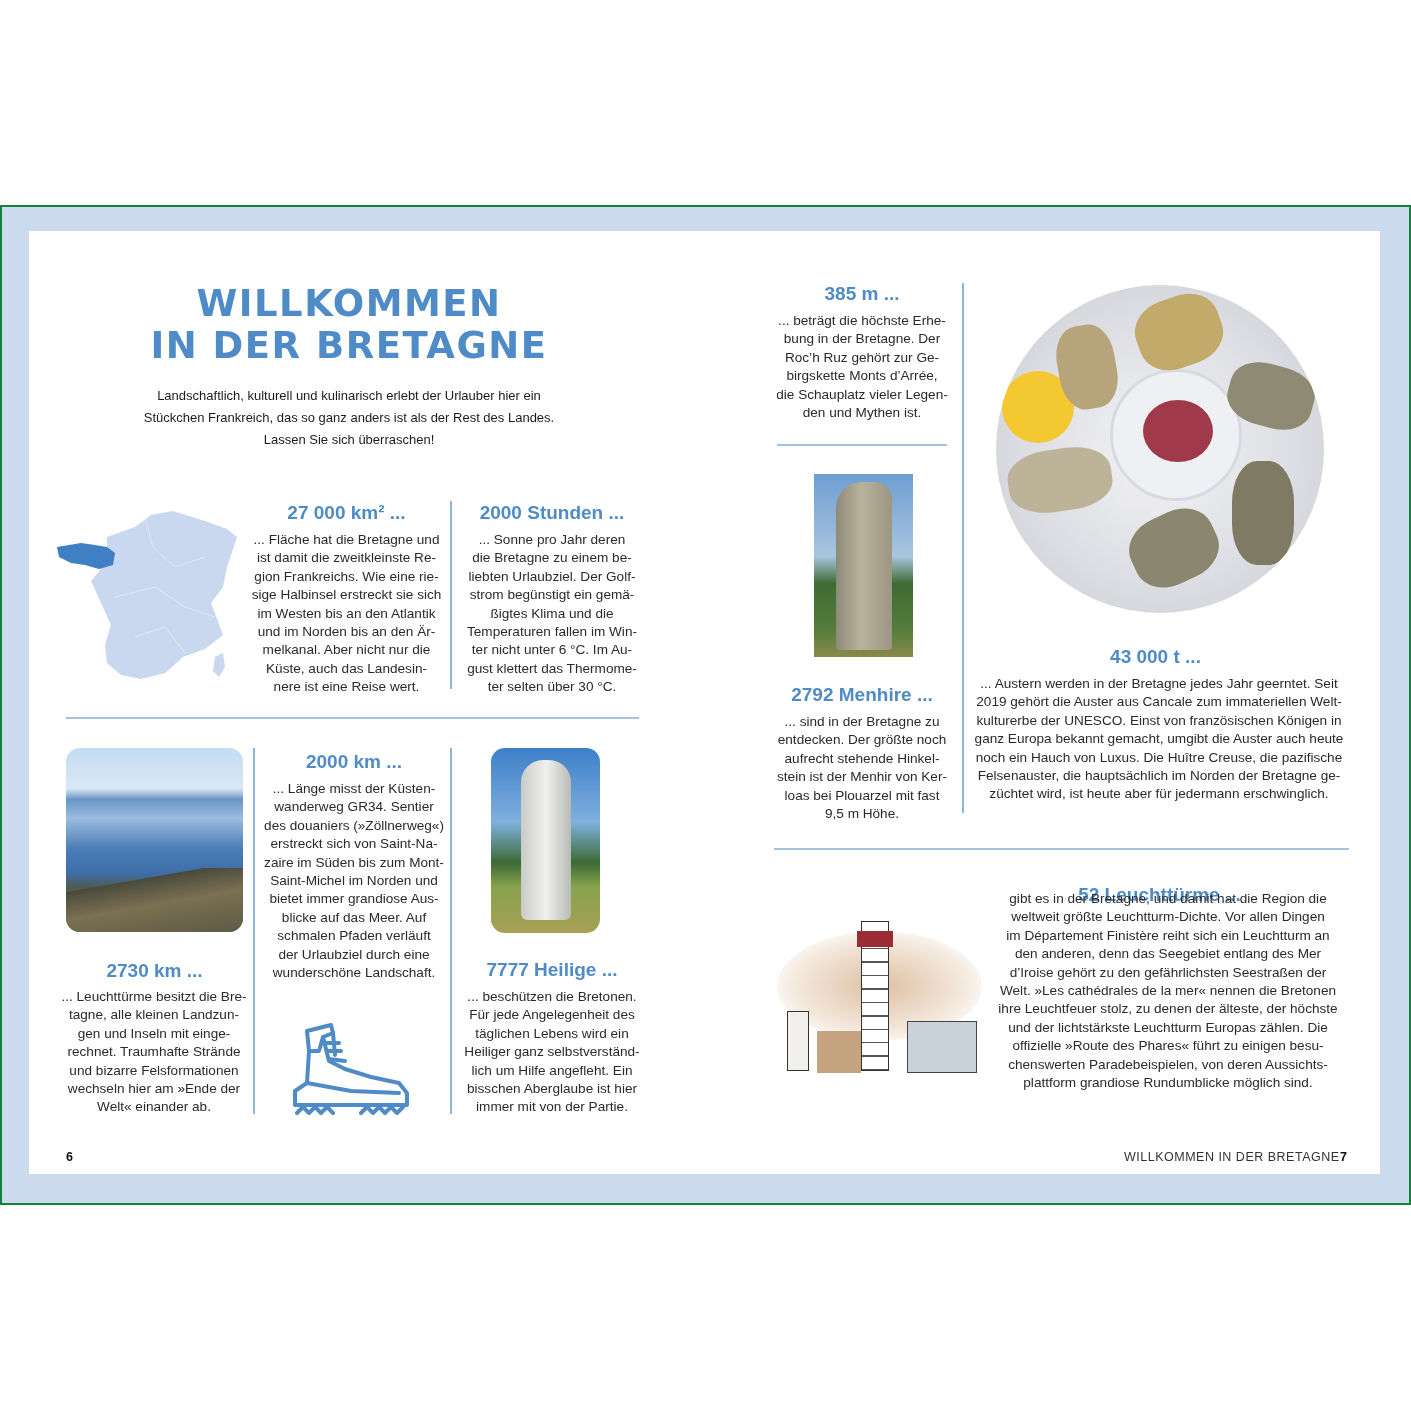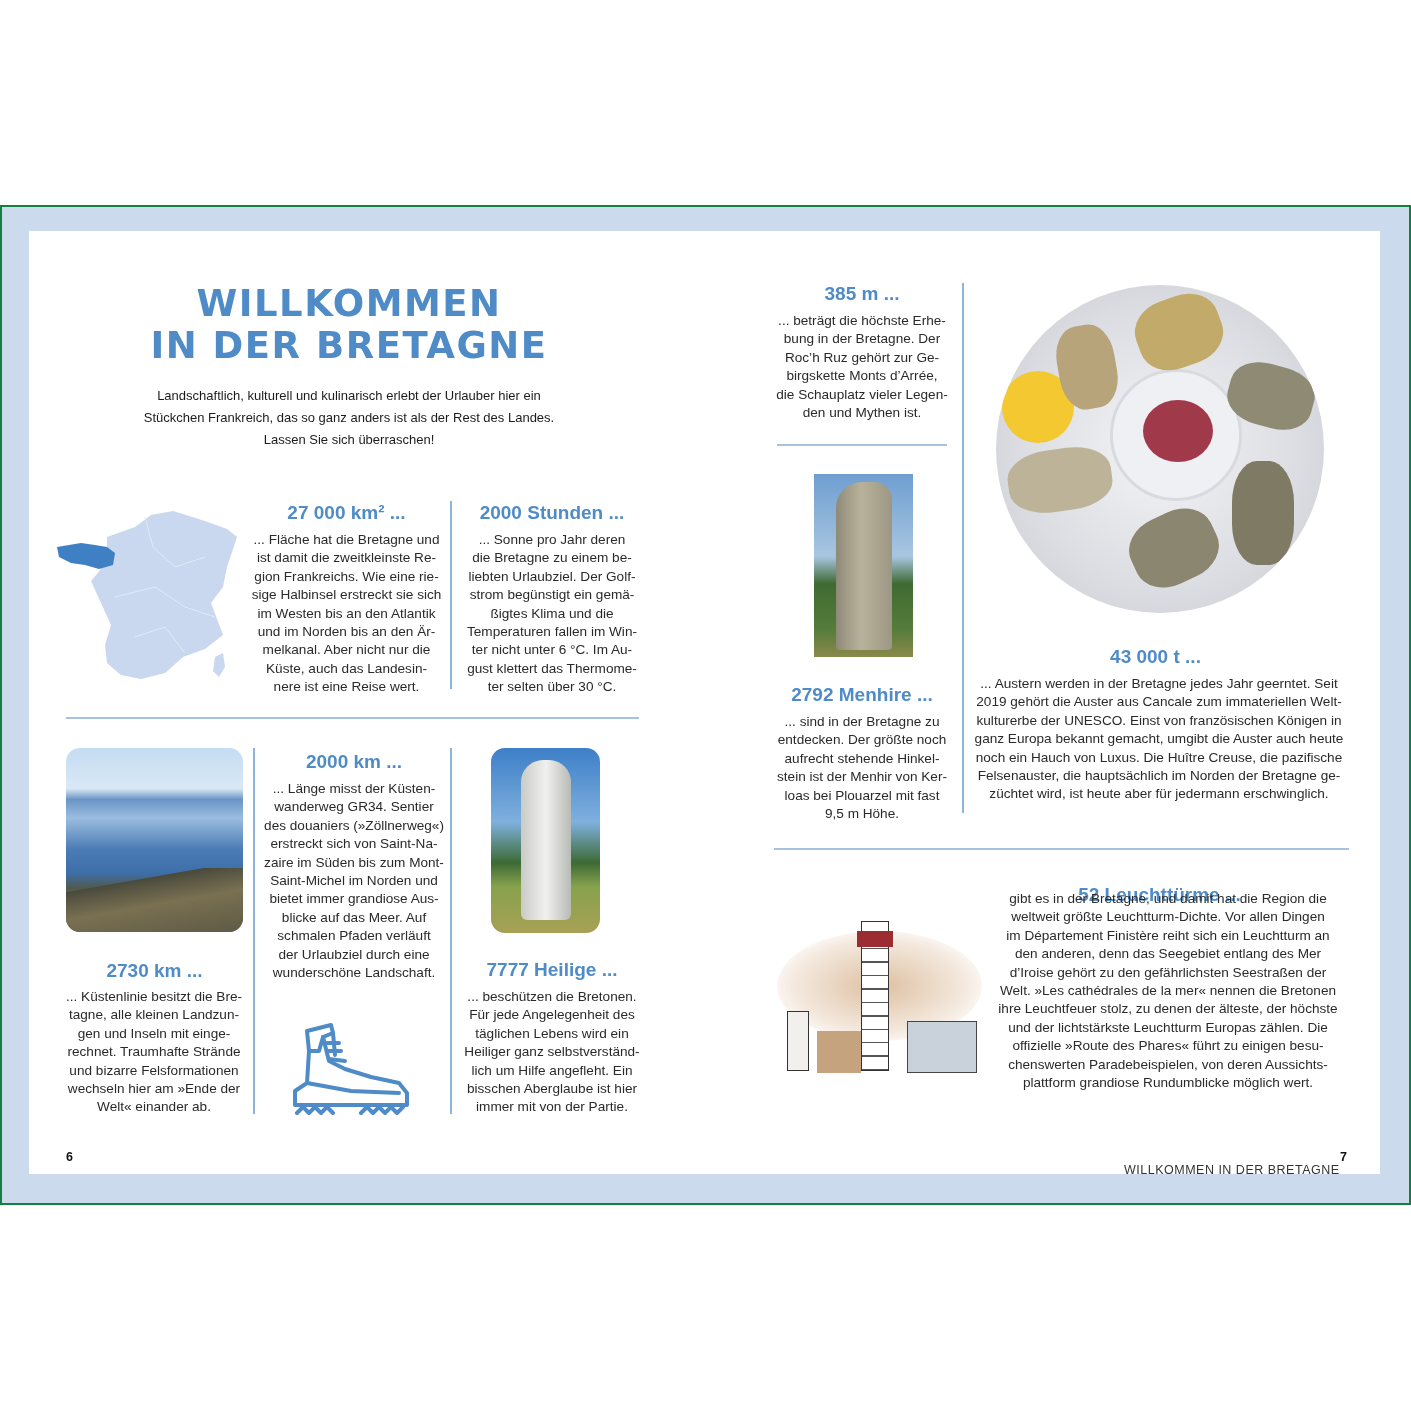--- a/index.html
+++ b/index.html
@@ -105,21 +105,21 @@
       <div>blicke auf das Meer. Auf</div>
       <div>schmalen Pfaden verläuft</div>
       <div>der Urlaubziel durch eine</div>
       <div>wunderschöne Landschaft.</div>
     </div>
 
     <div class="vline" style="left:421px; top:517px; height:366px;"></div>
 
     <div class="abs heading" style="left:28px; width:195px; top:728px;">2730 km ...</div>
     <div class="abs body" style="left:24px; width:202px; top:757px;">
-      <div>... Küstenlinie besitzt die Bre-</div>
+      <div>... Leuchttürme besitzt die Bre-</div>
       <div>tagne, alle kleinen Landzun-</div>
       <div>gen und Inseln mit einge-</div>
       <div>rechnet. Traumhafte Strände</div>
       <div>und bizarre Felsformationen</div>
       <div>wechseln hier am »Ende der</div>
       <div>Welt« einander ab.</div>
     </div>
 
     <svg class="abs" style="left:262px; top:790px;" width="122" height="94" viewBox="0 0 122 94">
       <g fill="none" stroke="#4f8bc6" stroke-width="4" stroke-linejoin="round" stroke-linecap="round">
@@ -217,19 +217,19 @@
       <div>gibt es in der Bretagne, und damit hat die Region die</div>
       <div>weltweit größte Leuchtturm-Dichte. Vor allen Dingen</div>
       <div>im Département Finistère reiht sich ein Leuchtturm an</div>
       <div>den anderen, denn das Seegebiet entlang des  Mer</div>
       <div>d’Iroise gehört zu den gefährlichsten Seestraßen der</div>
       <div>Welt. »Les cathédrales de la mer« nennen die Bretonen</div>
       <div>ihre Leuchtfeuer stolz, zu denen der älteste, der höchste</div>
       <div>und der lichtstärkste Leuchtturm Europas zählen. Die</div>
       <div>offizielle »Route des Phares« führt zu einigen besu-</div>
       <div>chenswerten Paradebeispielen, von deren Aussichts-</div>
-      <div>plattform grandiose Rundumblicke möglich wert.</div>
-    </div>
-
-    <div class="abs runhead" style="left:417px; top:919px;margin-top:13px;">WILLKOMMEN IN DER BRETAGNE</div>
+      <div>plattform grandiose Rundumblicke möglich sind.</div>
+    </div>
+
+    <div class="abs runhead" style="left:417px; top:919px;">WILLKOMMEN IN DER BRETAGNE</div>
     <div class="abs folio" style="left:633px; top:919px;">7</div>
   </div>
 </div>
 
 </body></html>

